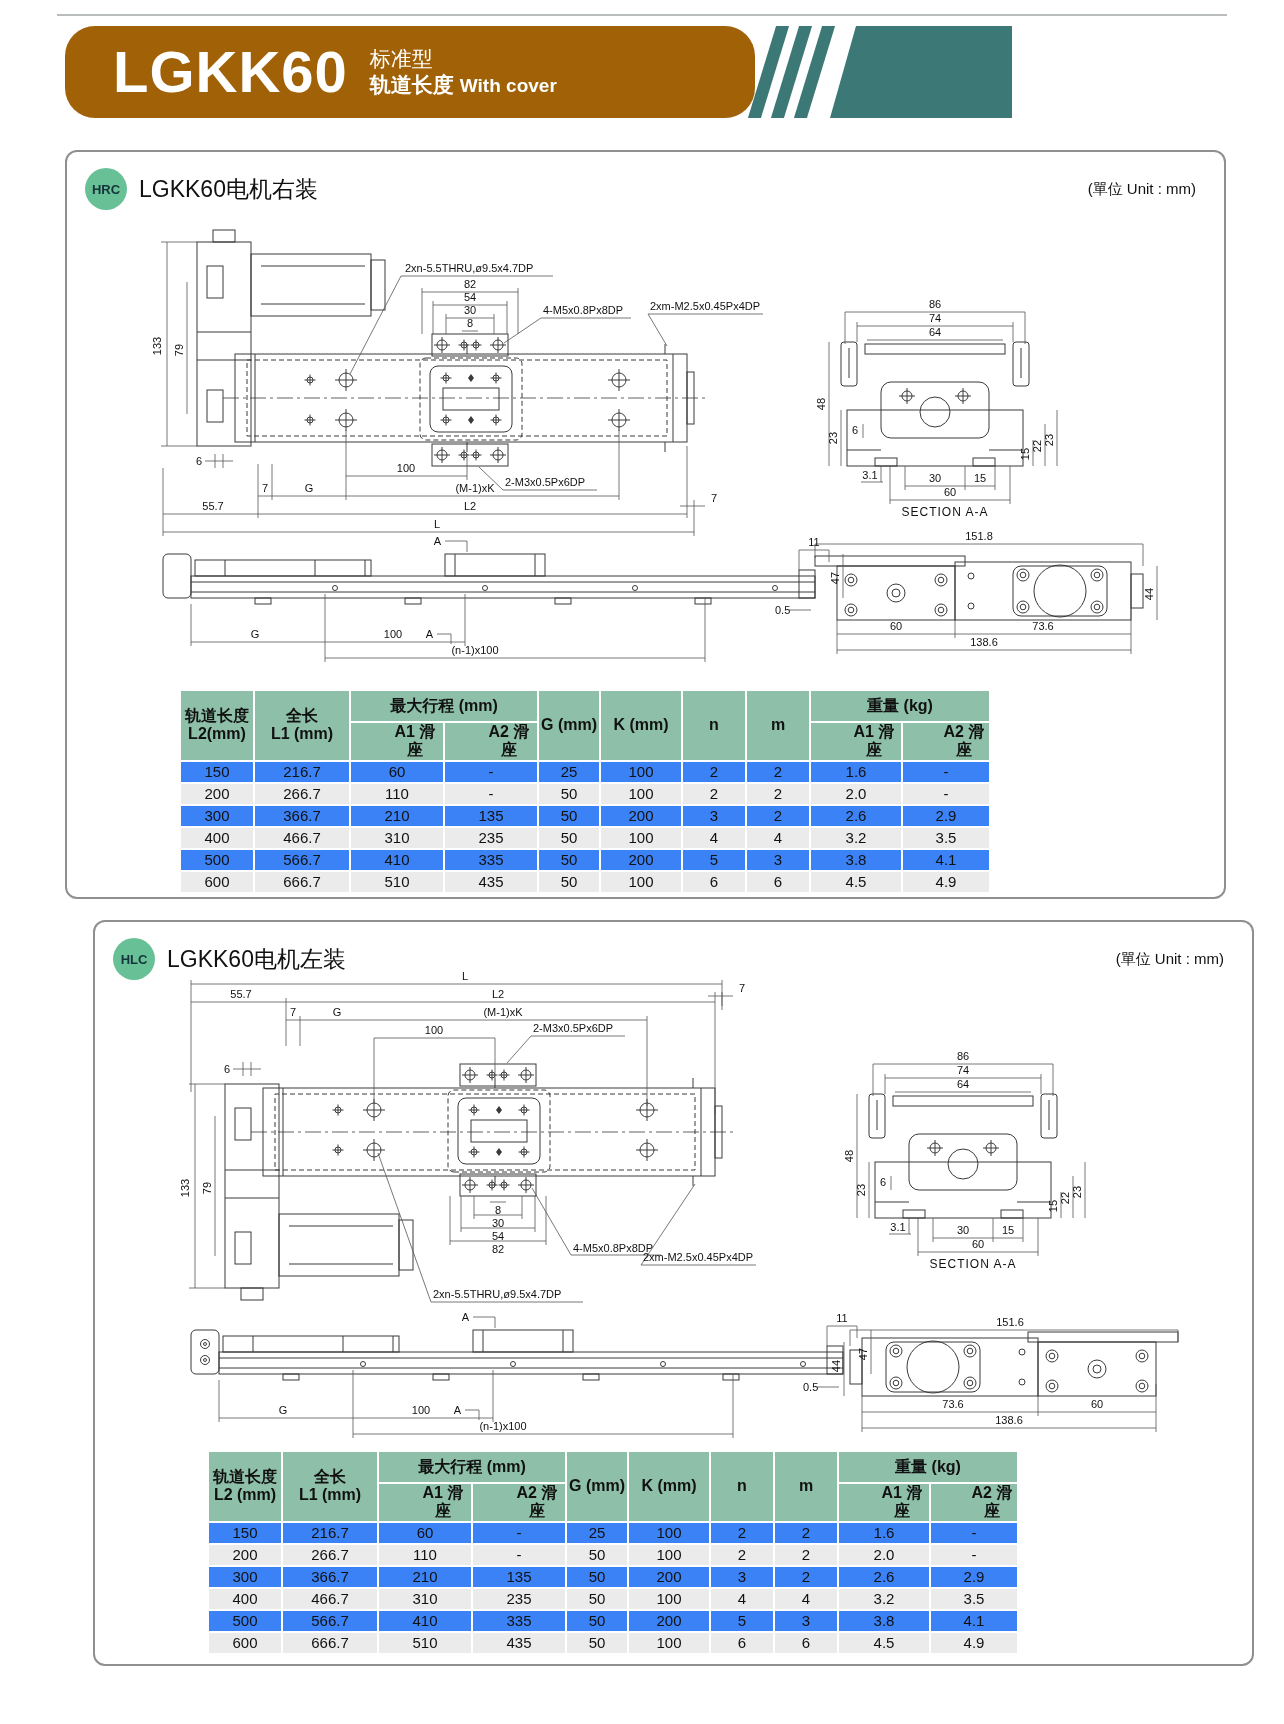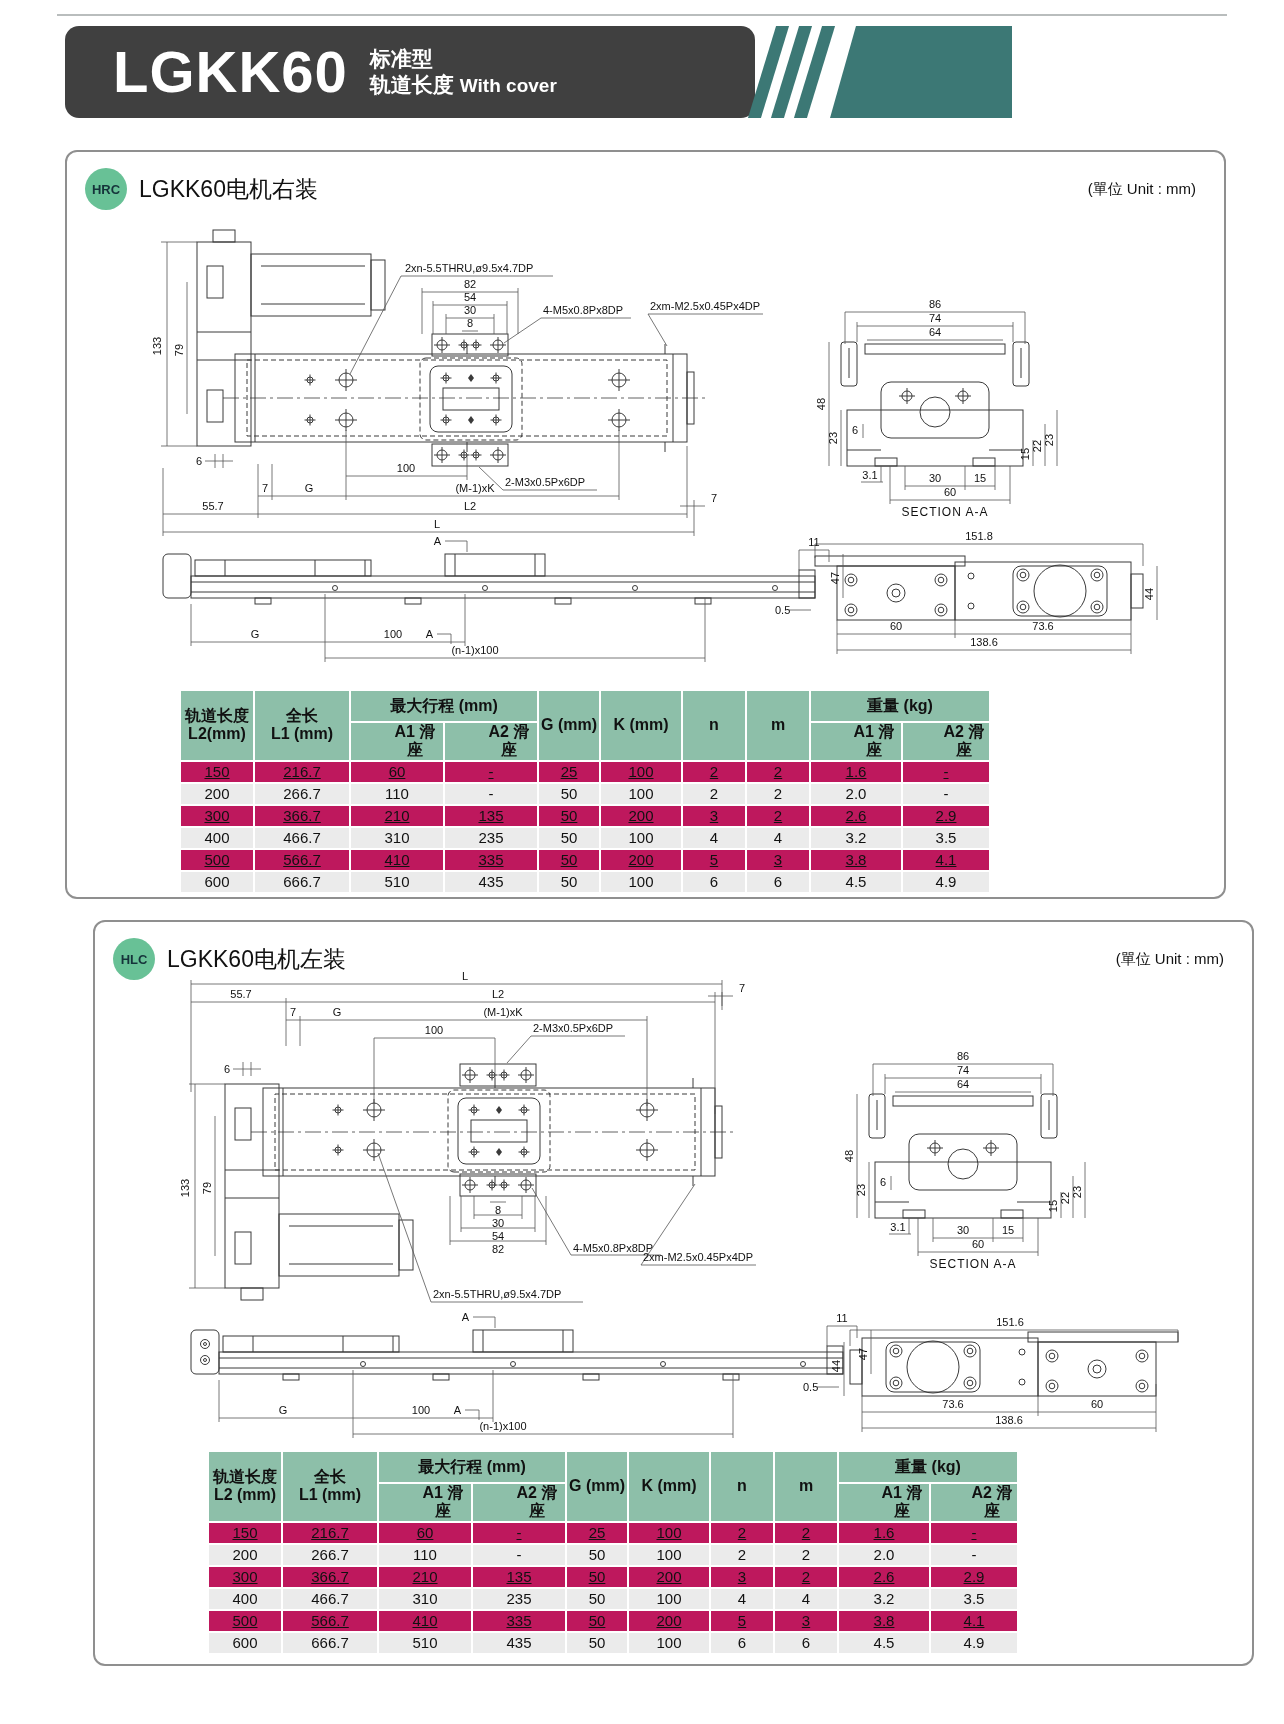--- a/index.html
+++ b/index.html
@@ -1,22 +1,22 @@
 <!DOCTYPE html>
 <html><head>
 <meta charset="utf-8">
 <style>
   html,body{margin:0;padding:0;background:#fff;}
   body{width:1284px;height:1724px;position:relative;font-family:"Liberation Sans",sans-serif;color:#111;}
   .toprule{position:absolute;top:14px;left:57px;width:1170px;height:2px;background:#b9bdbd;}
   
-  .hdr{position:absolute;left:65px;top:26px;width:690px;height:92px;background:#404040;border-radius:14px;display:flex;align-items:center;}
+  .hdr{position:absolute;left:65px;top:26px;width:690px;height:92px;background:#a16207;border-radius:30px;display:flex;align-items:center;}
   .hdr .model{color:#fff;font-size:58px;font-weight:bold;margin-left:48px;letter-spacing:1px;line-height:1;}
   .hdr .subs{margin-left:22px;color:#fff;line-height:1.25;}
-  .hdr .s1{font-size:21px;font-weight:bold;}
+  .hdr .s1{font-size:21px;font-weight:normal;}
   .hdr .s2{font-size:21px;font-weight:bold;}
   .hdr .s2 .en{font-size:19px;font-weight:bold;margin-left:6px;}
   .slash{position:absolute;top:26px;width:13px;height:92px;background:#3c7875;transform:skewX(-17deg);}
   .rblock{position:absolute;top:26px;left:830px;width:182px;height:92px;background:#3c7875;clip-path:polygon(26px 0,100% 0,100% 100%,0 100%);}
   
   .panel{position:absolute;left:65px;width:1157px;border:2px solid #8f8f8f;border-radius:12px;background:#fff;}
   .panel .badge{position:absolute;left:18px;top:16px;width:42px;height:42px;border-radius:50%;background:#68c196;color:#15333a;
     font-size:13px;font-weight:bold;display:flex;align-items:center;justify-content:center;}
   .panel .ptitle{position:absolute;left:72px;top:22px;font-size:23px;font-weight:normal;}
   .panel .unote{position:absolute;right:28px;top:28px;font-size:15px;}
@@ -30,21 +30,21 @@
   svg text.tm{text-anchor:middle;}
   svg text.te{text-anchor:end;}
   svg text.sec{font-size:12px;letter-spacing:1px;}
   
   table.spec{border-collapse:collapse;table-layout:fixed;width:810px;font-size:15px;}
   table.spec th,table.spec td{border:2px solid #fff;text-align:center;padding:0;}
   table.spec thead th{background:#8dbfa9;font-weight:bold;font-size:16px;line-height:1.15;}
   table.spec thead tr:first-child th{height:30px;}
   table.spec thead tr:last-child th{height:24px;padding-left:36px;}
   table.spec td{height:20px;font-size:15px;}
-  tr.row-green td{background:#be185d;text-decoration:underline;}
+  tr.row-green td{background:#3b82f6;}
   tr.row-light td{background:#ebebeb;}
 </style>
 </head>
 <body>
 
 <div class="toprule"></div>
 
 <div class="hdr">
   <div class="model">LGKK60</div>
   <div class="subs">

